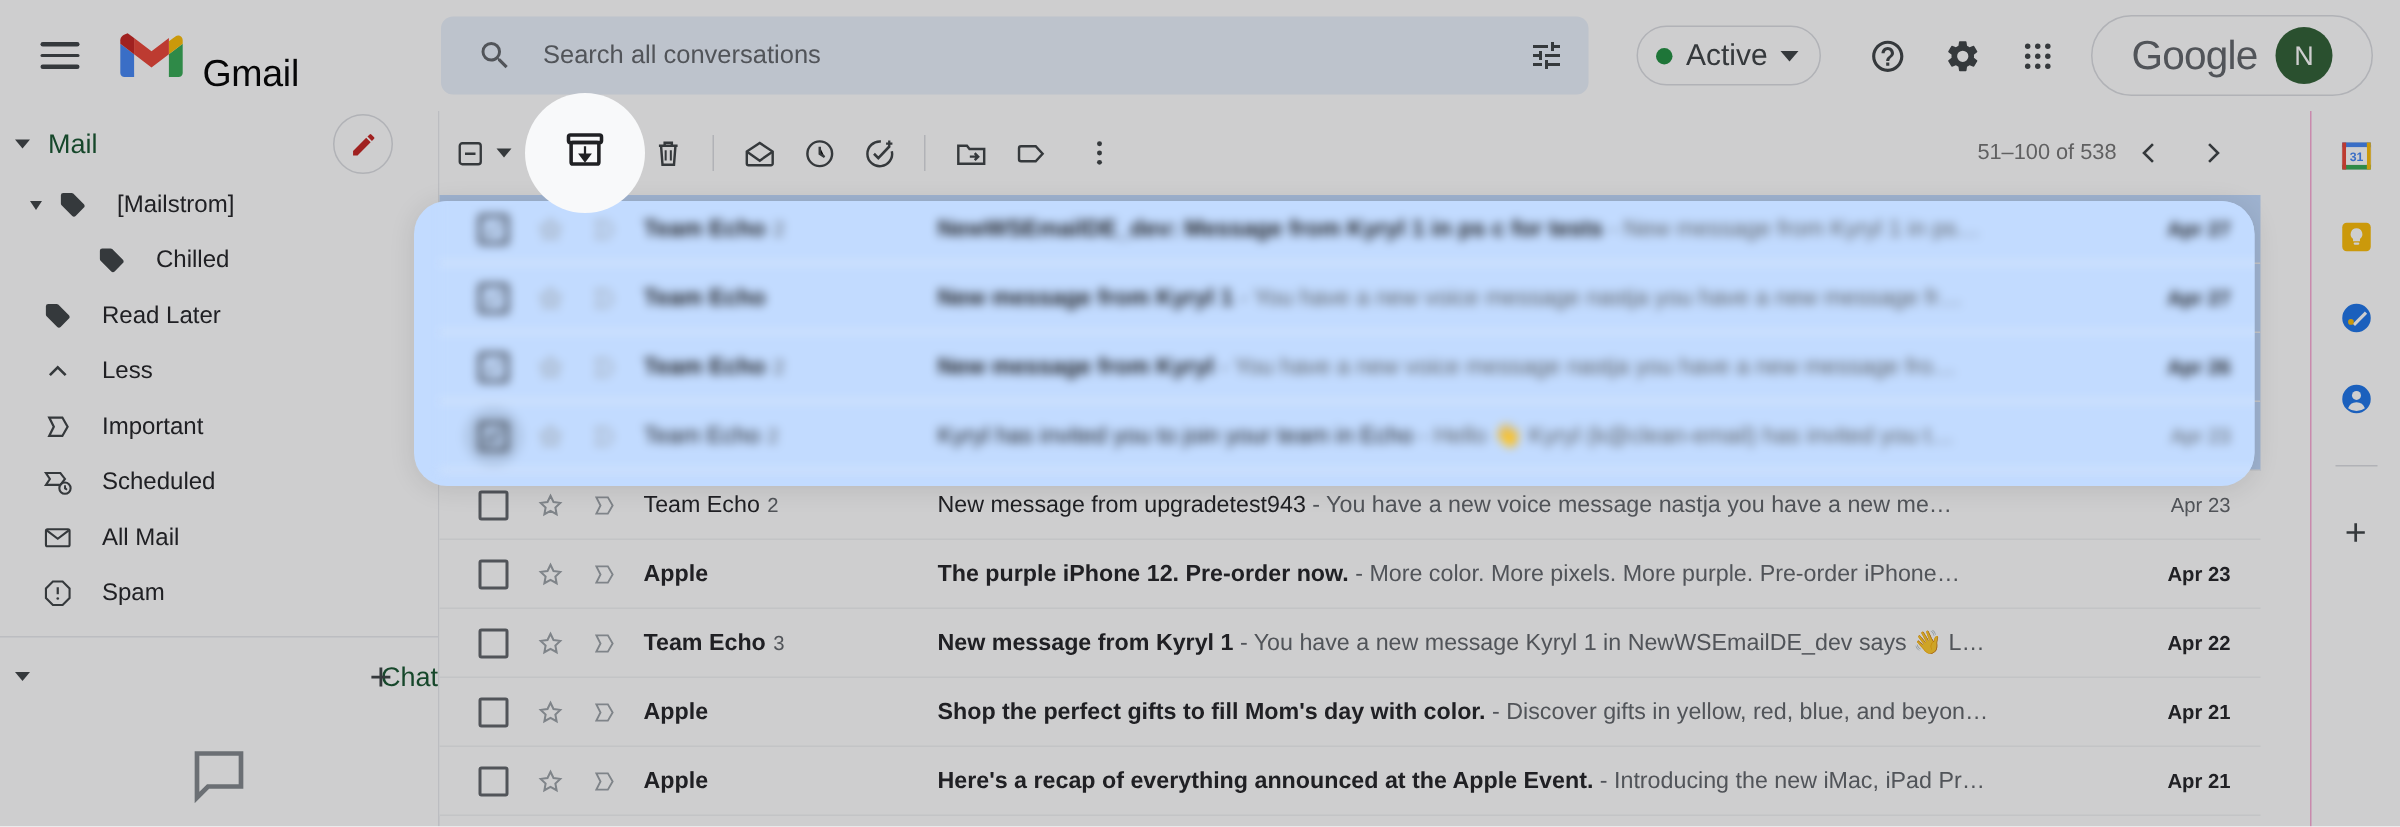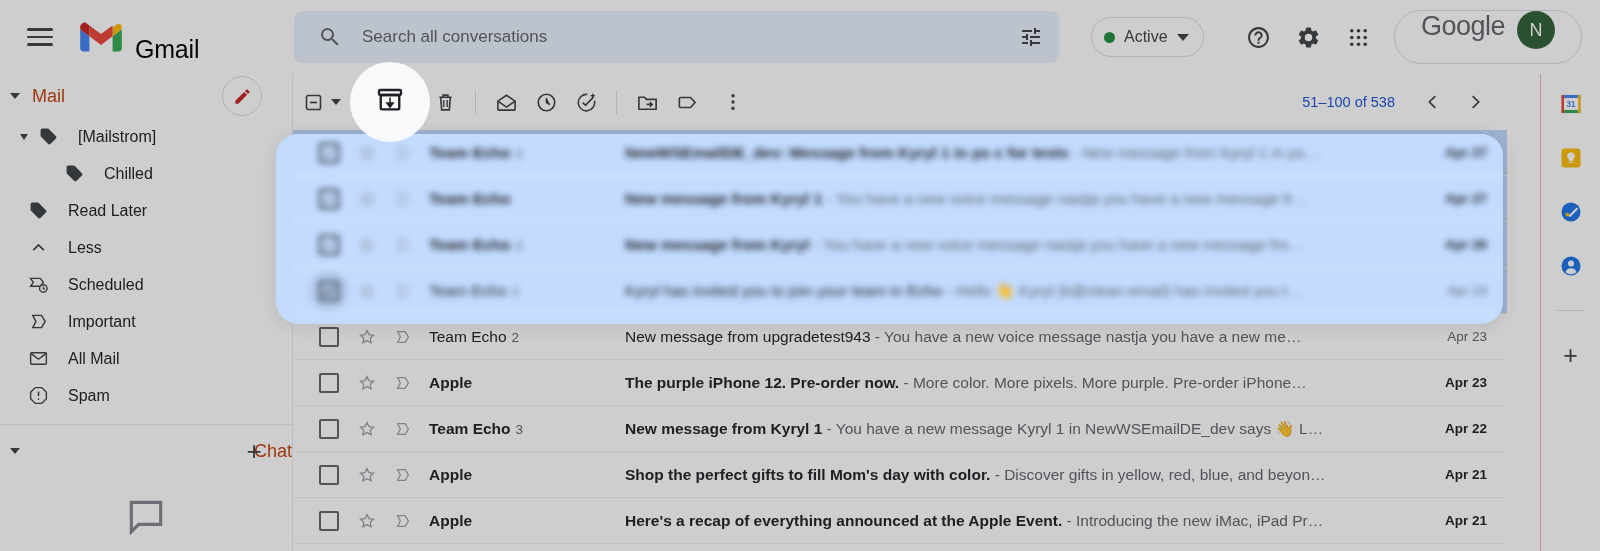--- a/index.html
+++ b/index.html
@@ -52,37 +52,37 @@
   .tune-icon { width: 24px; height: 24px; flex: 0 0 auto; }
 
   .status-chip {
     position: absolute; left: 1091px; top: 17px;
     height: 40px; padding: 0 14px 0 12px;
     border: 1px solid #dadce0; border-radius: 20px;
     display: flex; align-items: center; gap: 9px;
     background: #fff; cursor: pointer;
   }
   .status-dot { width: 11px; height: 11px; border-radius: 50%; background: #1e8e3e; }
-  .status-label { font-size: 16px; color: #3c4043; text-align: center; }
+  .status-label { font-size: 20px; color: #3c4043; text-align: center; }
   .caret-dn { width: 0; height: 0; border-left: 6px solid transparent; border-right: 6px solid transparent; border-top: 7px solid #3c4043; }
 
   .hdr-icon-btn {
     position: absolute; top: 17px; width: 40px; height: 40px;
     border-radius: 50%; display: flex; align-items: center; justify-content: center;
     cursor: pointer;
   }
   #btn-help { left: 1238px; }
   #btn-settings { left: 1288px; }
   #btn-apps { left: 1338px; }
 
   .account-box {
     position: absolute; left: 1394px; top: 10px;
     width: 188px; height: 54px;
     border: 1px solid #dadce0; border-radius: 28px;
-    display: flex; align-items: flex-start; justify-content: center; gap: 12px;
+    display: flex; align-items: center; justify-content: center; gap: 12px;
     background: #fff; cursor: pointer;
   }
   .google-word { font-size: 27px; color: #5f6368; letter-spacing: -0.5px; }
   .avatar {
     width: 38px; height: 38px; border-radius: 50%;
     background: #2e5e33; color: #fff;
     display: flex; align-items: center; justify-content: center;
     font-size: 18px; font-weight: 500;
   }
 
@@ -91,21 +91,21 @@
     position: absolute; left: 0; top: 74px;
     width: 293px; height: 477px;
     background: #ffffff;
     border-right: 1px solid #e8eaed;
   }
   .side-section-hdr {
     height: 44px; display: flex; align-items: center;
     padding-left: 10px; position: relative;
   }
   .tri-dn { width: 0; height: 0; border-left: 5px solid transparent; border-right: 5px solid transparent; border-top: 6px solid #3c4043; margin-right: 12px; }
-  .side-section-title { font-size: 18px; color: #c2410c; }
+  .side-section-title { font-size: 18px; color: #14532d; }
   .compose-btn {
     position: absolute; right: 30px; top: 2px;
     width: 40px; height: 40px; border-radius: 50%;
     border: 1px solid #dadce0; background: #fff;
     display: flex; align-items: center; justify-content: center; cursor: pointer;
   }
   .side-divider { height: 1px; background: #e8eaed; margin: 4px 0; }
 
   .side-item {
     height: 37px; display: flex; align-items: center;
@@ -139,21 +139,21 @@
   .tb-btn {
     width: 40px; height: 40px; border-radius: 50%;
     display: flex; align-items: center; justify-content: center;
     cursor: pointer; flex: 0 0 auto;
   }
   .tb-sep { width: 1px; height: 24px; background: #dadce0; margin: 0 10px; flex:0 0 auto; }
   .tb-caret { width: 0; height: 0; border-left: 5px solid transparent; border-right: 5px solid transparent; border-top: 6px solid #3c4043; cursor: pointer; margin-left:-2px; margin-right: 4px;}
   .pager {
     margin-left: auto; display: flex; align-items: center; gap: 2px; padding-right: 12px;
   }
-  .pager-text { font-size: 14.5px; color: #1d4ed8; margin-right: 16px; white-space: nowrap; }
+  .pager-text { font-size: 14.5px; color: #737373; white-space: nowrap; }
   .pager-btn { width: 40px; height: 40px; border-radius: 50%; display:flex; align-items:center; justify-content:center; cursor:pointer; }
 
   
   .list {
     position: absolute; left: 293px; top: 130px;
     width: 1214px; height: 303px;
     background: #ffffff;
   }
   .row {
     height: 46px; display: flex; align-items: center;
@@ -352,35 +352,35 @@
         <svg viewBox="0 0 24 24" width="21" height="21">
             <path fill="none" stroke="#3c4043" stroke-width="2" d="M6 15l6-6 6 6"></path>
           </svg>
       </span>
       <span class="slabel">Less</span>
     </div>
 
     <div class="side-item lvl0">
       <span class="sicon">
         <svg viewBox="0 0 24 24" width="21" height="21">
+            <path fill="none" stroke="#3c4043" stroke-width="1.7" d="M5.5 5h10l4 7-4 7h-10l3.5-7-3.5-7z"></path>
+          </svg>
+      </span>
+      <span class="slabel">Important</span>
+    </div>
+
+    <div class="side-item lvl0">
+      <span class="sicon">
+        <svg viewBox="0 0 24 24" width="21" height="21">
           <path fill="none" stroke="#3c4043" stroke-width="1.6" d="M3 5h11l3.5 4.5L14 14H3l3-4.5L3 5z"></path>
           <circle cx="17.5" cy="16.5" r="4.3" fill="#fff" stroke="#3c4043" stroke-width="1.6"></circle>
           <path stroke="#3c4043" stroke-width="1.4" d="M17.5 14.3v2.4l1.6 1"></path>
         </svg>
       </span>
       <span class="slabel">Scheduled</span>
-    </div>
-
-    <div class="side-item lvl0">
-      <span class="sicon">
-        <svg viewBox="0 0 24 24" width="21" height="21">
-            <path fill="none" stroke="#3c4043" stroke-width="1.7" d="M5.5 5h10l4 7-4 7h-10l3.5-7-3.5-7z"></path>
-          </svg>
-      </span>
-      <span class="slabel">Important</span>
     </div>
 
     <div class="side-item lvl0">
       <span class="sicon">
         <svg viewBox="0 0 24 24" width="21" height="21">
             <rect x="3" y="5.5" width="18" height="13" rx="1.2" fill="none" stroke="#3c4043" stroke-width="1.6"></rect>
             <path fill="none" stroke="#3c4043" stroke-width="1.6" d="M3.6 6.4L12 12.8l8.4-6.4"></path>
           </svg>
       </span>
       <span class="slabel">All Mail</span>

